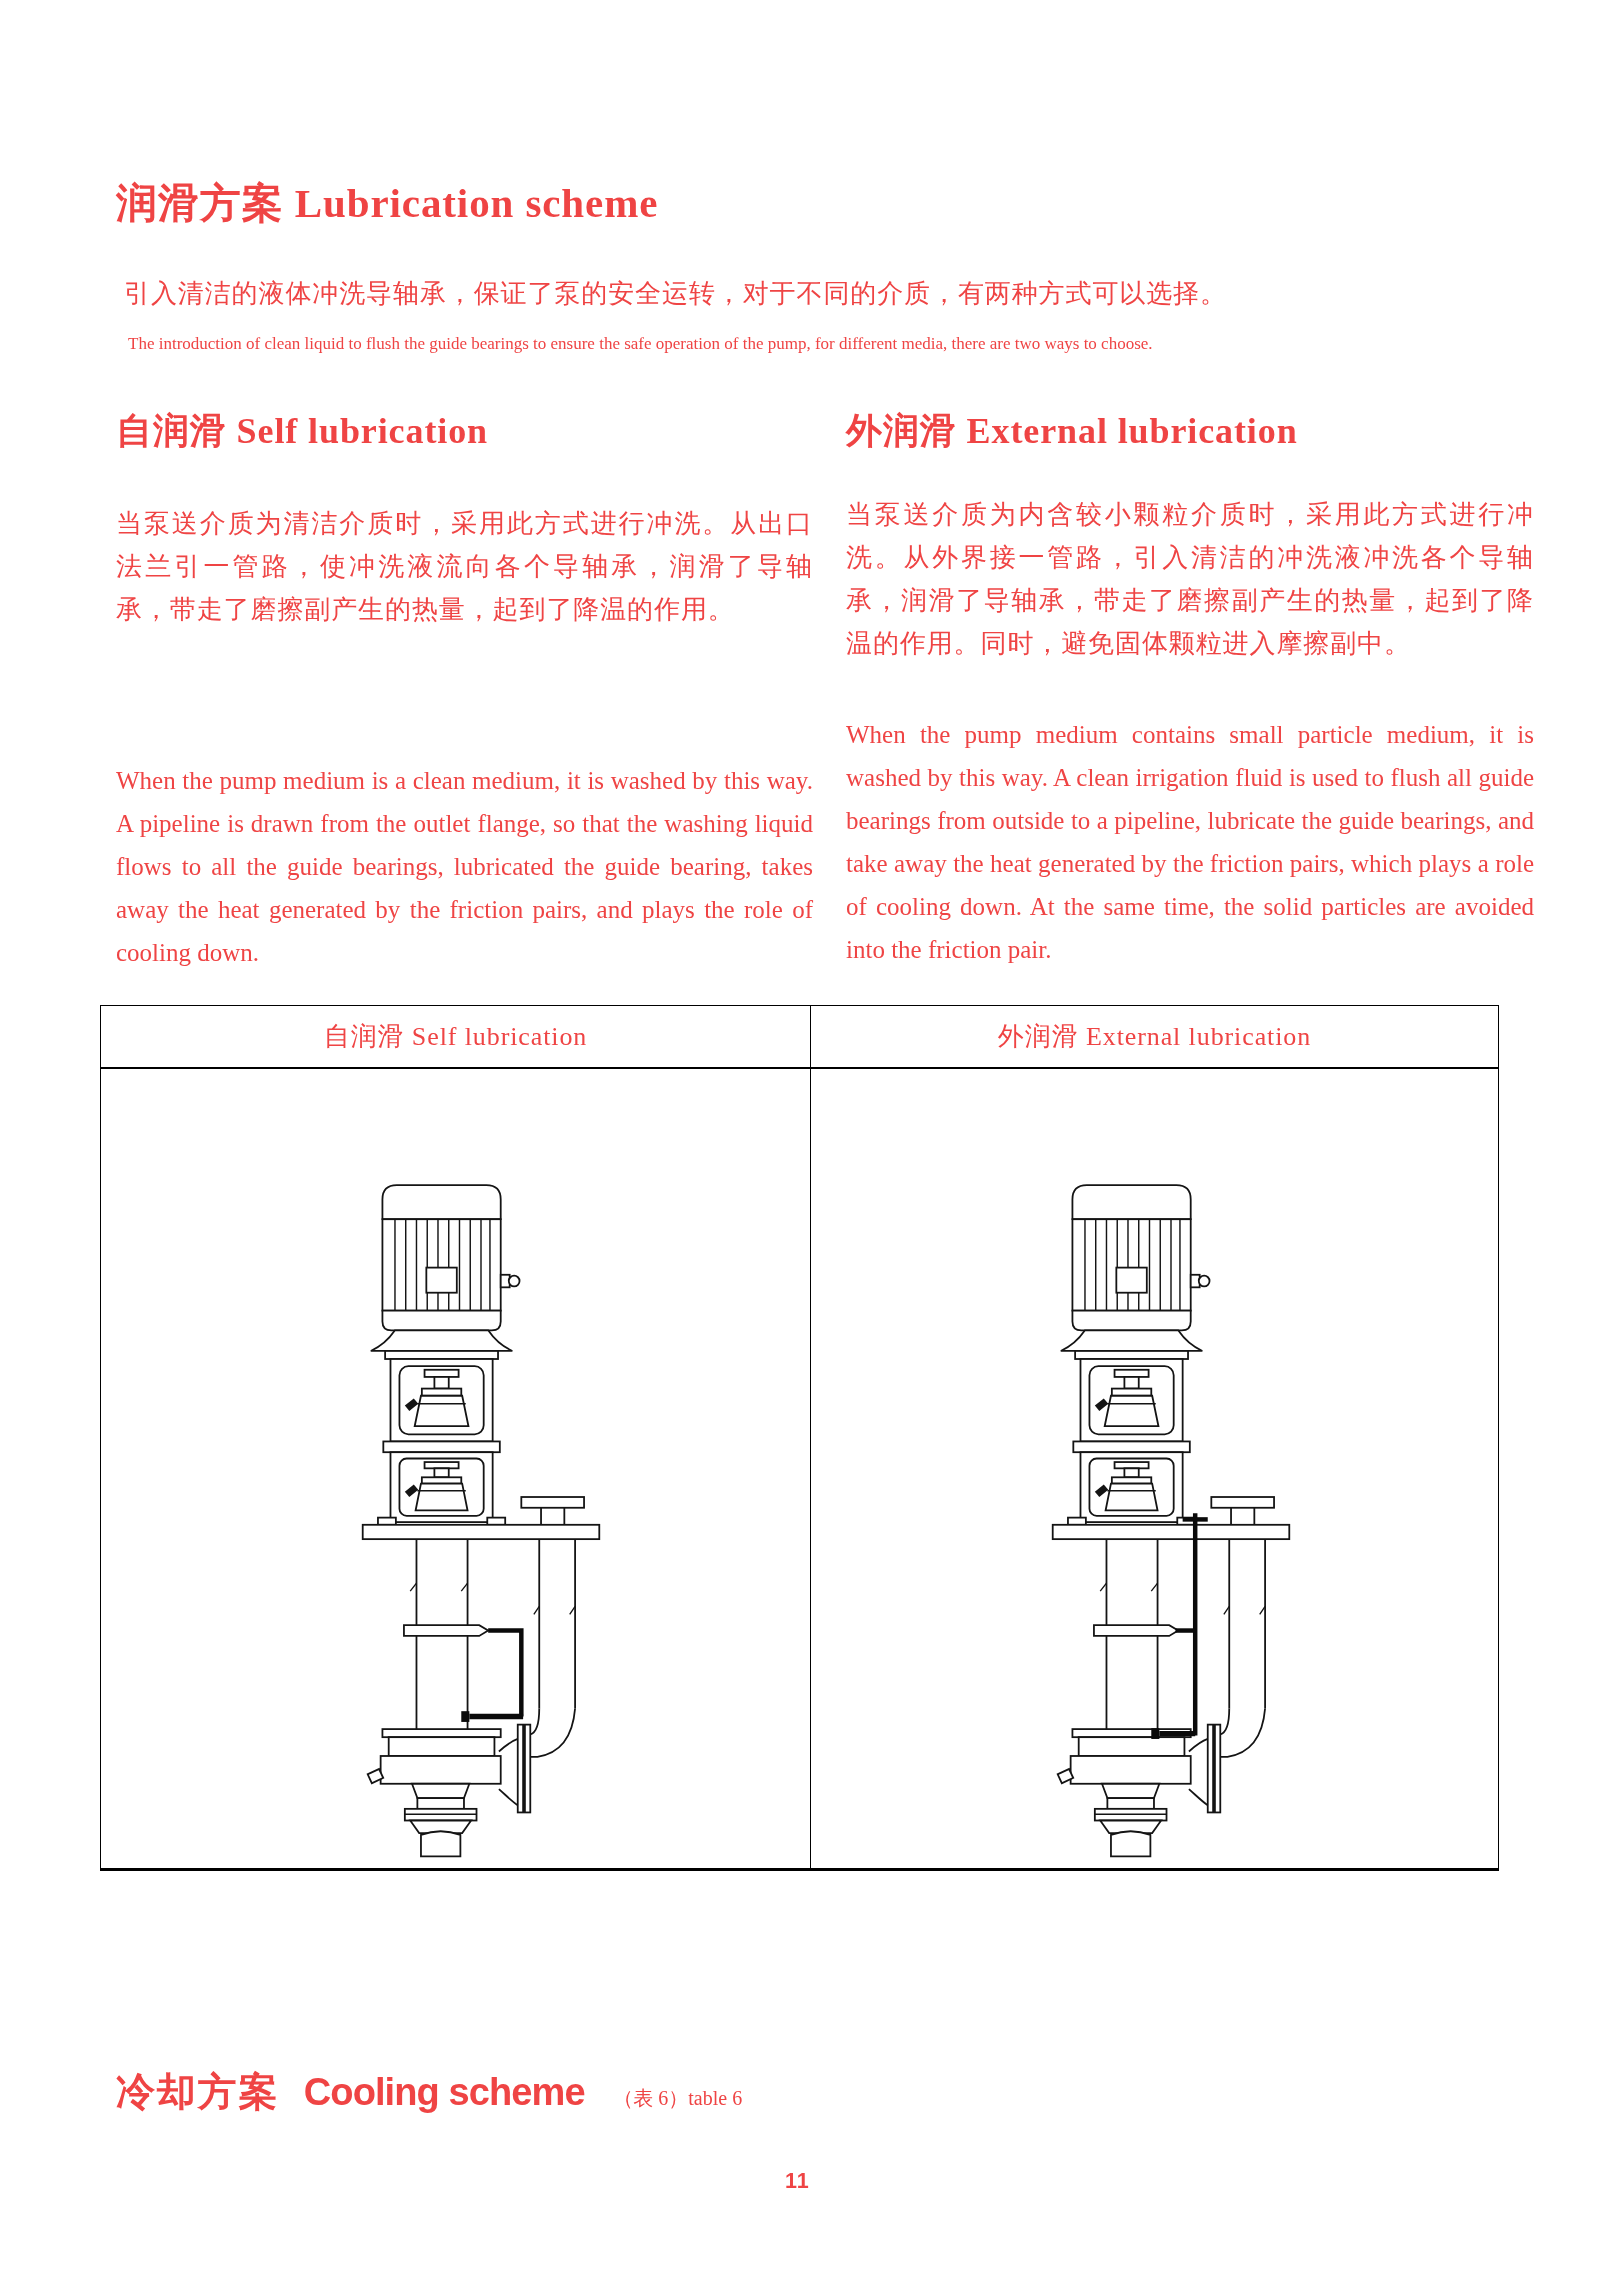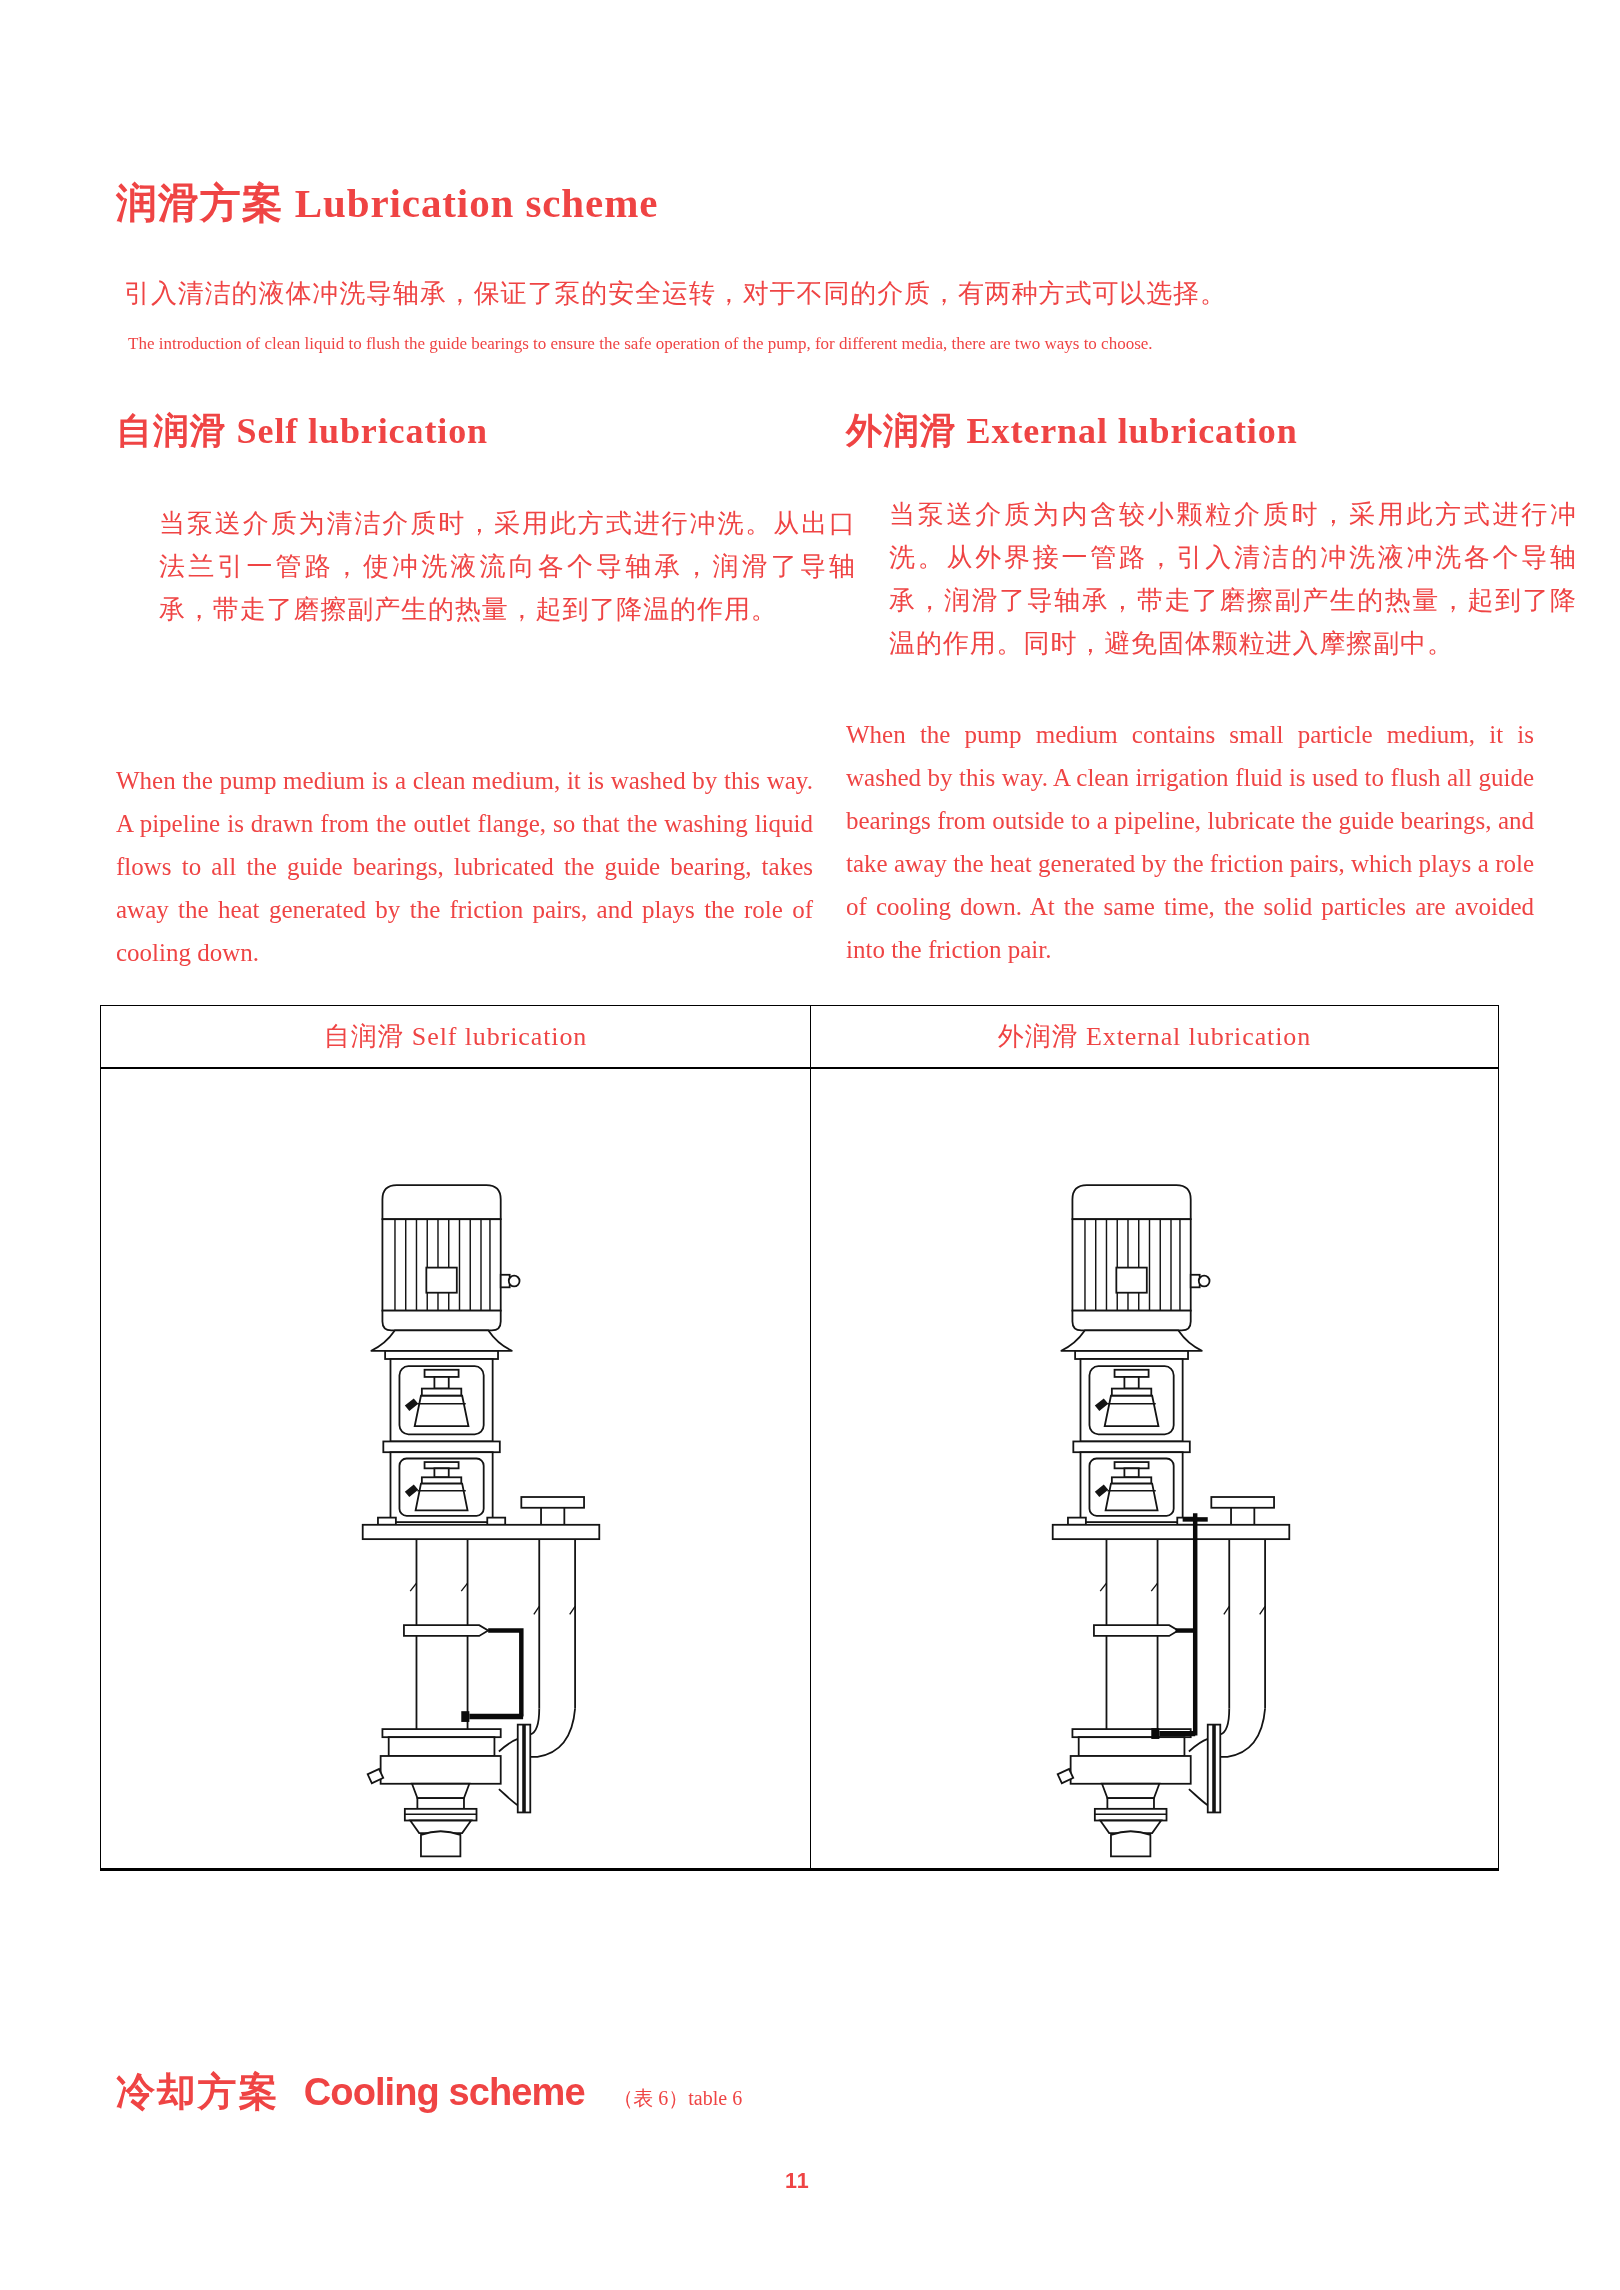--- a/index.html
+++ b/index.html
@@ -25,21 +25,20 @@
     font-size:17px;line-height:44px;
   }
   .col-heading{
     top:407px;font-size:36px;font-weight:bold;letter-spacing:0.9px;
   }
   .col-heading.left{left:116px;}
   .col-heading.right{left:846px;}
   .body-zh{
     font-size:26px;line-height:43px;letter-spacing:0.9px;
     text-align:justify;
-    margin-left:43px;
   }
   .body-zh.left{left:116px;top:502px;width:697px;}
   .body-zh.right{left:846px;top:493px;width:688px;}
   .body-en{
     font-size:25px;line-height:43px;
     text-align:justify;
   }
   .body-en.left{left:116px;top:759px;width:697px;}
   .body-en.right{left:846px;top:713px;width:688px;}
 

